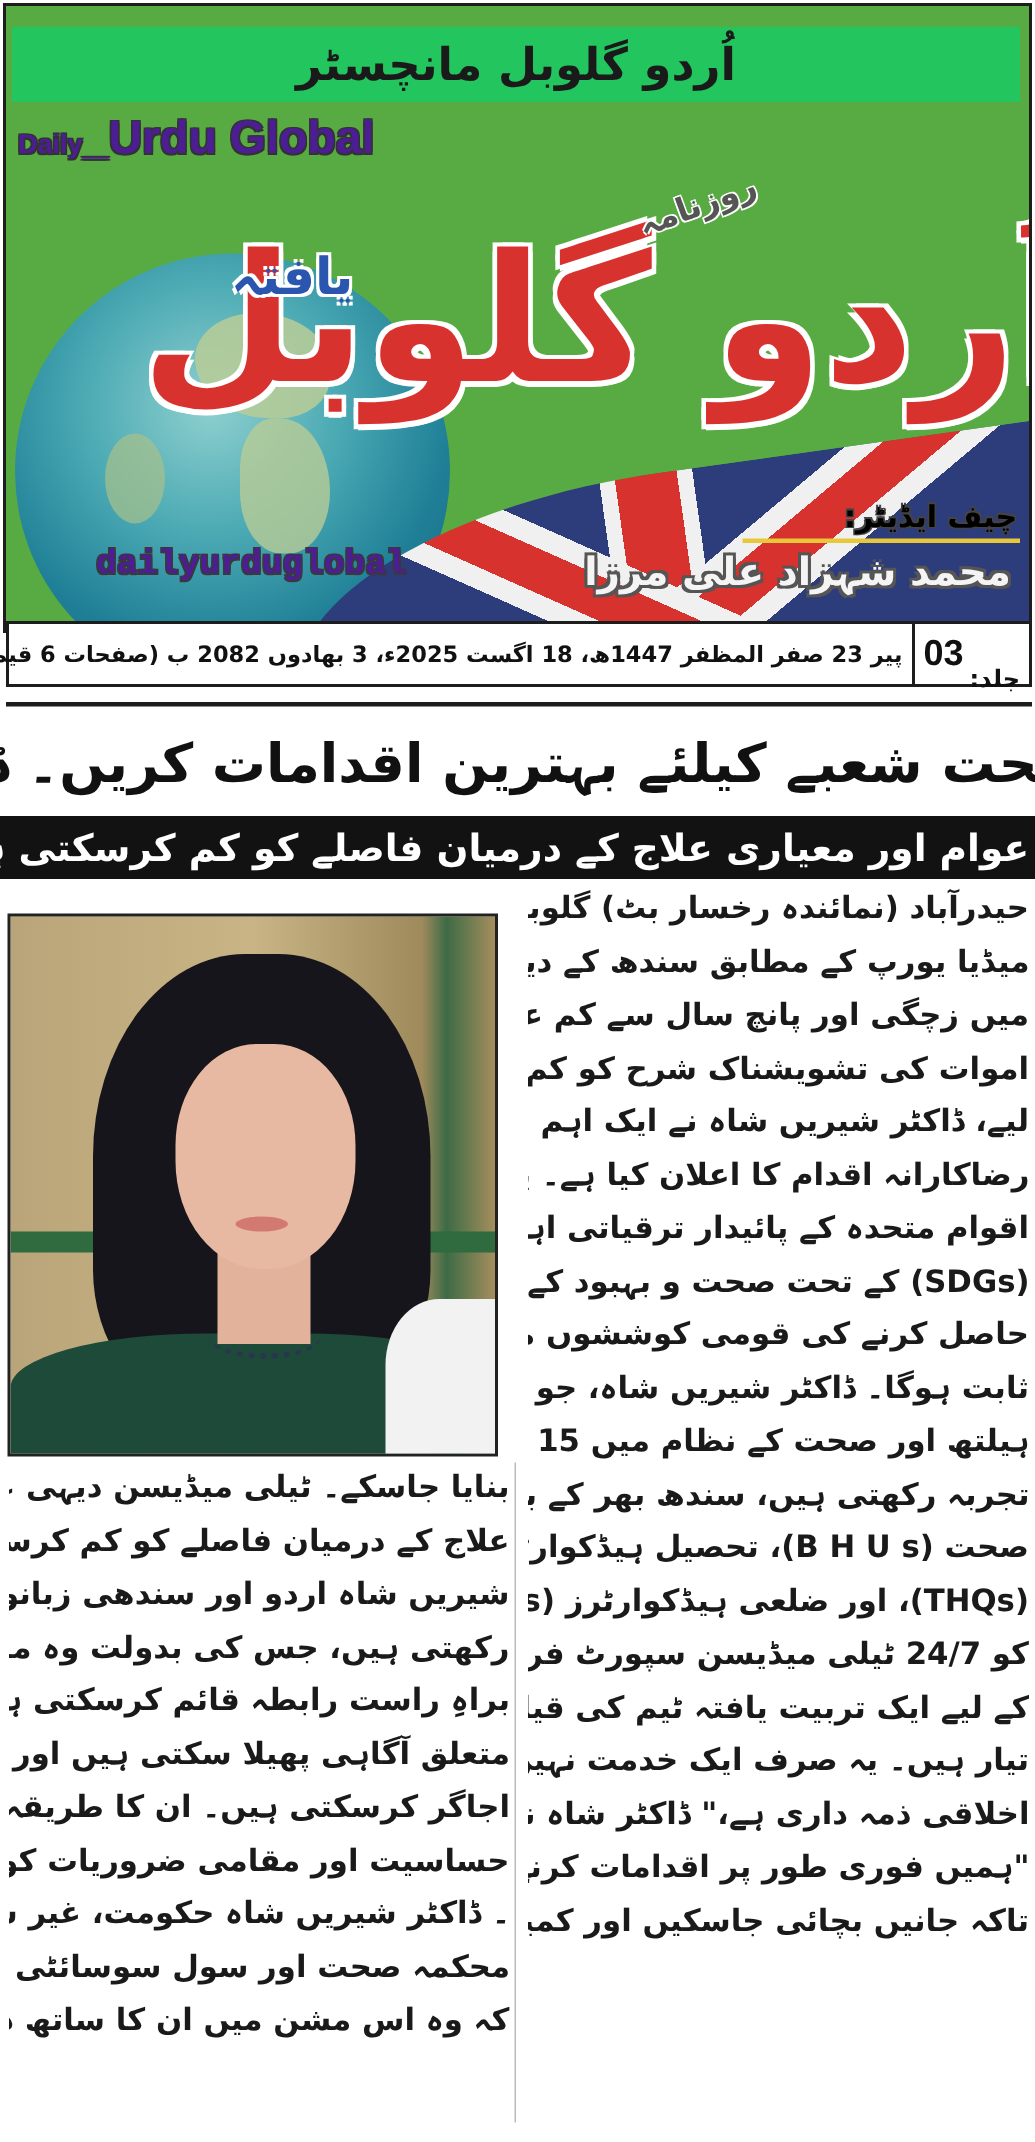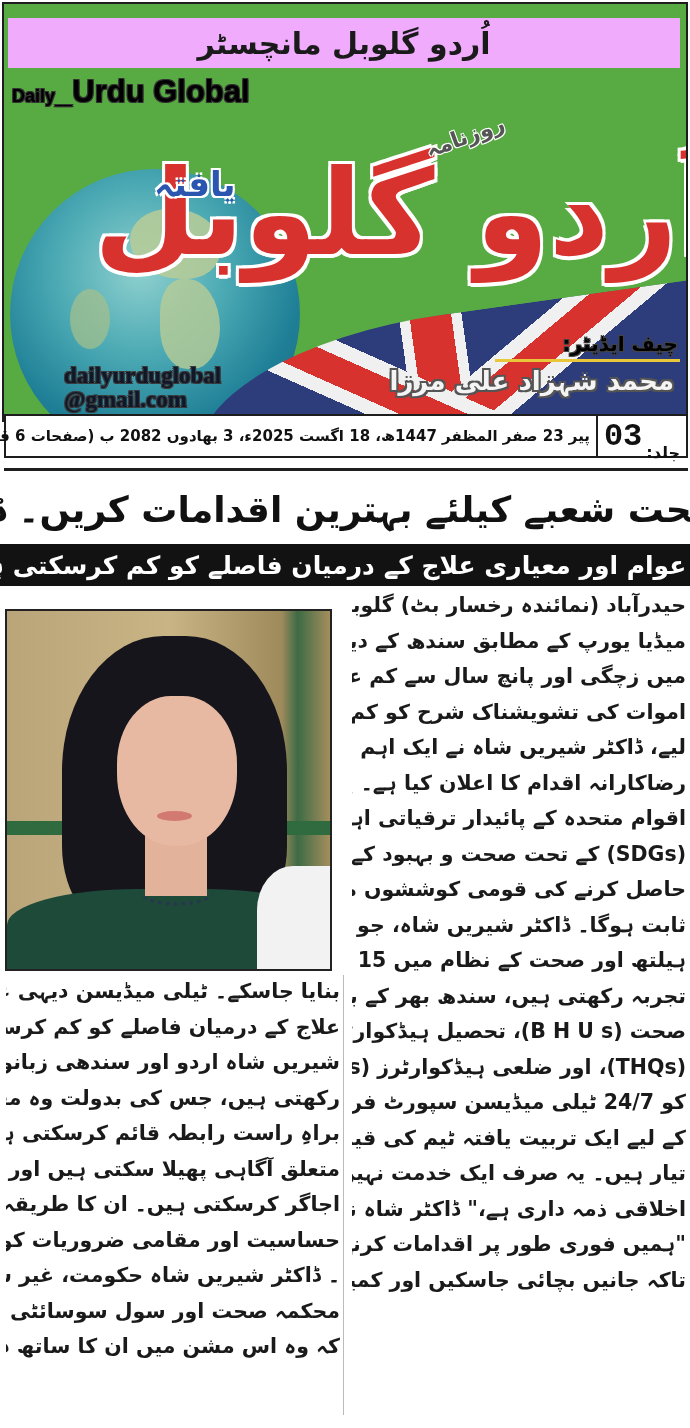--- a/index.html
+++ b/index.html
@@ -6,25 +6,25 @@
     html, body { width: 690px; height: 1428px; background: #ffffff; overflow: hidden; }
     body { font-family: "DejaVu Sans", sans-serif; color: #111; position: relative; }
 
     
     .masthead {
       position: absolute; left: 2px; top: 2px; width: 686px; height: 420px;
       background: #58ab43; border: 2px solid #1d1d1d; overflow: hidden;
     }
     .top-banner {
       position: absolute; left: 4px; top: 14px; width: 672px; height: 50px;
-      background: #f0abfc; display: flex; align-items: center; justify-content: center;
+      background: #22c55e; display: flex; align-items: center; justify-content: center;
       font-weight: bold; font-size: 30px; color: #1a1a1a; direction: rtl; letter-spacing: 4px;
     }
     .latin-title {
-      position: absolute; left: 8px; top: 70px; color: #000000; font-weight: bold;
+      position: absolute; left: 8px; top: 70px; color: #4c1d95; font-weight: bold;
       font-family: "Liberation Sans", sans-serif;
       text-shadow: -1px -1px 0 #333, 1px -1px 0 #333, -1px 1px 0 #333, 1px 1px 0 #333;
       white-space: nowrap;
     }
     .latin-title .daily { font-size: 18px; }
     .latin-title .ug { font-size: 31px; }
 
     .globe {
       position: absolute; left: 6px; top: 165px; width: 290px; height: 290px; border-radius: 50%;
       background: radial-gradient(circle at 45% 35%, #8fd0cf 0%, #4aa9b3 35%, #1f7f96 65%, #185f7a 100%);
@@ -52,22 +52,22 @@
     .uk-tag {
       position: absolute; left: 150px; top: 160px; font-size: 34px; font-weight: bold; color: #2b56b0;
       text-shadow: -2px -2px 0 #fff, 2px -2px 0 #fff, -2px 2px 0 #fff, 2px 2px 0 #fff; direction: rtl;
     }
     .daily-tag {
       position: absolute; left: 420px; top: 120px; font-size: 22px; font-weight: bold; color: #555;
       text-shadow: -1px -1px 0 #fff, 1px -1px 0 #fff, -1px 1px 0 #fff, 1px 1px 0 #fff;
       transform: rotate(-20deg); direction: rtl;
     }
     .email {
-      position: absolute; left: 60px; top: 360px; font-family: Liberation Serif, serif;
-      font-weight: bold; font-size: 23px; color: #0f172a; line-height: 1.05;
+      position: absolute; left: 60px; top: 360px; font-family: Liberation Mono, monospace;
+      font-weight: bold; font-size: 23px; color: #4c1d95; line-height: 1.05;
       text-shadow: -1px -1px 0 #3a3a3a, 1px -1px 0 #3a3a3a, -1px 1px 0 #3a3a3a, 1px 1px 0 #3a3a3a;
     }
     .chief-label {
       position: absolute; right: 8px; top: 328px; font-size: 20px; font-weight: bold; color: #000000;
       direction: rtl; text-shadow: -1px -1px 0 #444, 1px -1px 0 #444, -1px 1px 0 #444, 1px 1px 0 #444;
     }
     .chief-rule { position: absolute; right: 6px; top: 355px; width: 185px; height: 3px; background: #e8c83a; }
     .editor-name {
       position: absolute; right: 12px; top: 362px; font-size: 26px; font-weight: bold; color: #f4f4f4;
       direction: rtl; white-space: nowrap;
@@ -76,21 +76,21 @@
 
     
     .datebar {
       position: absolute; left: 4px; top: 414px; width: 684px; height: 44px;
       border: 2px solid #1d1d1d; background: #fff; display: flex; direction: rtl; align-items: stretch;
     }
     .datebar .cell { display: flex; align-items: center; padding: 0 6px; white-space: nowrap; }
     .datebar .vol { border-left: 2px solid #1d1d1d; width: 92px; justify-content: center; gap: 4px; }
     .datebar .dates { flex: 1; justify-content: center; font-size: 15px; font-weight: bold; gap: 4px; border-left: 2px solid #1d1d1d; }
     .datebar .lbl { font-size: 16px; font-weight: bold; margin-top: 33px; }
-    .datebar .num { font-family: Liberation Mono, monospace; font-size: 32px; font-weight: bold; direction: ltr; }
+    .datebar .num { font-family: Liberation Sans, sans-serif; font-size: 24px; font-weight: bold; direction: ltr; }
 
     .rule-thin { position: absolute; left: 4px; top: 468px; width: 684px; height: 3px; background: #1d1d1d; }
 
     
     .headline {
       position: absolute; left: 4px; top: 478px; width: 684px; height: 62px; display: flex;
       align-items: center; justify-content: center; direction: rtl; font-size: 36px; font-weight: bold; color: #111;
       white-space: nowrap; letter-spacing: -1px;
     }
     .subhead {
@@ -135,21 +135,20 @@
     <div class="land1"></div>
       <div class="land2"></div>
       <div class="land3"></div>
   </div>
   <div class="flag"></div>
   <div class="main-logo">اُردو گلوبل</div>
   <div class="uk-tag">یافتہ</div>
   <div class="daily-tag">روزنامہ</div>
   <div class="email">
     <div>dailyurduglobal</div>
-    <div>@gmail.com</div>
   </div>
   <div class="chief-label">چیف ایڈیٹر:</div>
   <div class="chief-rule"></div>
   <div class="editor-name">محمد شہزاد علی مرزا</div>
 </div>
 
 <div class="datebar">
   <div class="cell vol">
     <span class="lbl">جلد:</span>
     <span class="num">03</span>

